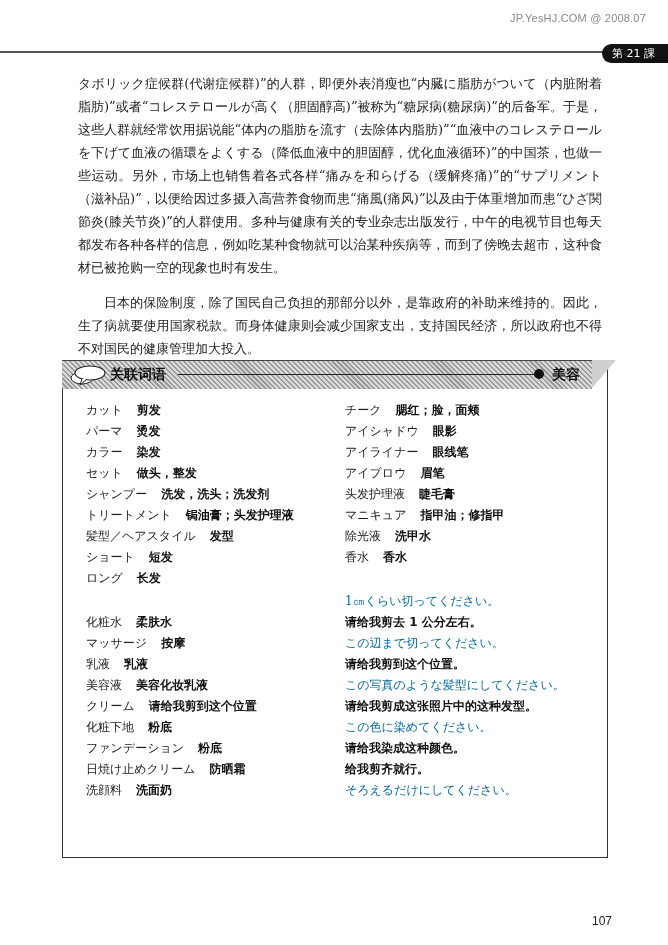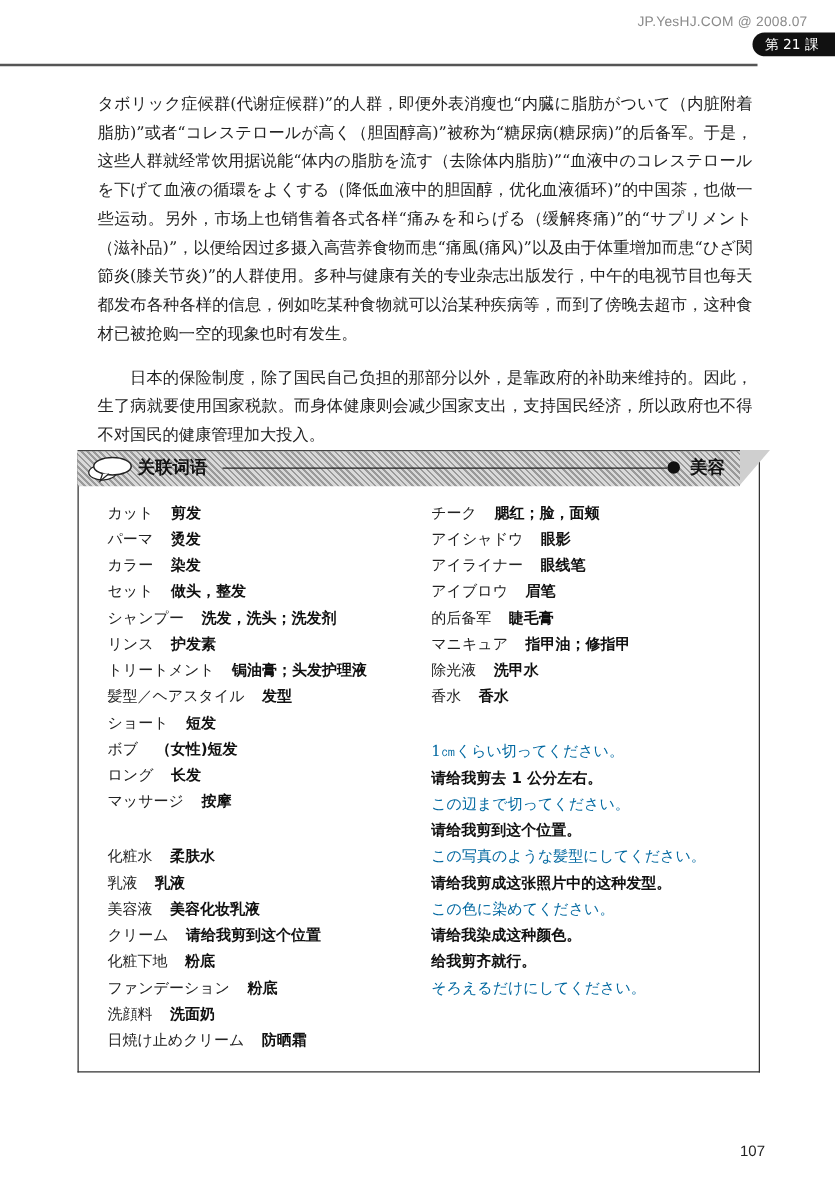--- a/index.html
+++ b/index.html
@@ -9,21 +9,21 @@
     }
     .watermark {
       position: absolute; right: 22px; top: 12px;
       font-family: "Liberation Sans", sans-serif; font-size: 11px; color: #8a8a8a;
       letter-spacing: 0.2px;
     }
     .header-rule {
       position: absolute; left: 0; top: 51px; width: 606px; height: 1.5px; background: #555;
     }
     .lesson-tab {
-      position: absolute; right: 0; top: 26px; width: 66px; height: 19px;
+      position: absolute; right: 0; top: 44px; width: 66px; height: 19px;
       background: #111; color: #fff; border-radius: 10px 0 0 10px;
       font-size: 11px; line-height: 19px; padding-left: 10px; box-sizing: border-box;
       font-family: "DejaVu Sans", sans-serif;
     }
     .body-text {
       position: absolute; left: 66px; top: 60px; width: 548px;
       font-family: "DejaVu Serif", serif; font-size: 13px; line-height: 23px;
       text-align: justify; color: #222;
     }
     .body-text p { margin: 12px; }
@@ -118,100 +118,92 @@
     </div>
   <div class="row">
       <span class="jp">セット</span>
       <span class="zh">做头，整发</span>
     </div>
   <div class="row">
       <span class="jp">シャンプー</span>
       <span class="zh">洗发，洗头；洗发剂</span>
     </div>
   <div class="row">
-      <span class="jp">リンス</span>
-      <span class="zh">护发素</span>
-    </div>
-  <div class="row">
       <span class="jp">トリートメント</span>
       <span class="zh">锔油膏；头发护理液</span>
     </div>
   <div class="row">
       <span class="jp">髪型／ヘアスタイル</span>
       <span class="zh">发型</span>
     </div>
   <div class="row">
       <span class="jp">ショート</span>
       <span class="zh">短发</span>
     </div>
   <div class="row">
-      <span class="jp">ボブ</span>
-      <span class="zh">（女性)短发</span>
-    </div>
-  <div class="row">
       <span class="jp">ロング</span>
       <span class="zh">长发</span>
-    </div>
-  <div class="row">
-      <span class="jp">マッサージ</span>
-      <span class="zh">按摩</span>
     </div>
   <div class="row gap">
       <span class="jp">化粧水</span>
       <span class="zh">柔肤水</span>
     </div>
   <div class="row">
+      <span class="jp">マッサージ</span>
+      <span class="zh">按摩</span>
+    </div>
+  <div class="row">
       <span class="jp">乳液</span>
       <span class="zh">乳液</span>
     </div>
   <div class="row">
       <span class="jp">美容液</span>
       <span class="zh">美容化妆乳液</span>
     </div>
   <div class="row">
       <span class="jp">クリーム</span>
       <span class="zh">请给我剪到这个位置</span>
     </div>
   <div class="row">
       <span class="jp">化粧下地</span>
       <span class="zh">粉底</span>
     </div>
   <div class="row">
       <span class="jp">ファンデーション</span>
       <span class="zh">粉底</span>
     </div>
   <div class="row">
+      <span class="jp">日焼け止めクリーム</span>
+      <span class="zh">防晒霜</span>
+    </div>
+  <div class="row">
       <span class="jp">洗顔料</span>
       <span class="zh">洗面奶</span>
     </div>
-  <div class="row">
-      <span class="jp">日焼け止めクリーム</span>
-      <span class="zh">防晒霜</span>
-    </div>
 </div>
 
 <div class="col col-right">
   <div class="row">
       <span class="jp">チーク</span>
       <span class="zh">腮红；脸，面颊</span>
     </div>
   <div class="row">
       <span class="jp">アイシャドウ</span>
       <span class="zh">眼影</span>
     </div>
   <div class="row">
       <span class="jp">アイライナー</span>
       <span class="zh">眼线笔</span>
     </div>
   <div class="row">
       <span class="jp">アイブロウ</span>
       <span class="zh">眉笔</span>
     </div>
   <div class="row">
-      <span class="jp">的后备军</span>
+      <span class="jp">头发护理液</span>
       <span class="zh">睫毛膏</span>
     </div>
   <div class="row">
       <span class="jp">マニキュア</span>
       <span class="zh">指甲油；修指甲</span>
     </div>
   <div class="row">
       <span class="jp">除光液</span>
       <span class="zh">洗甲水</span>
     </div>

